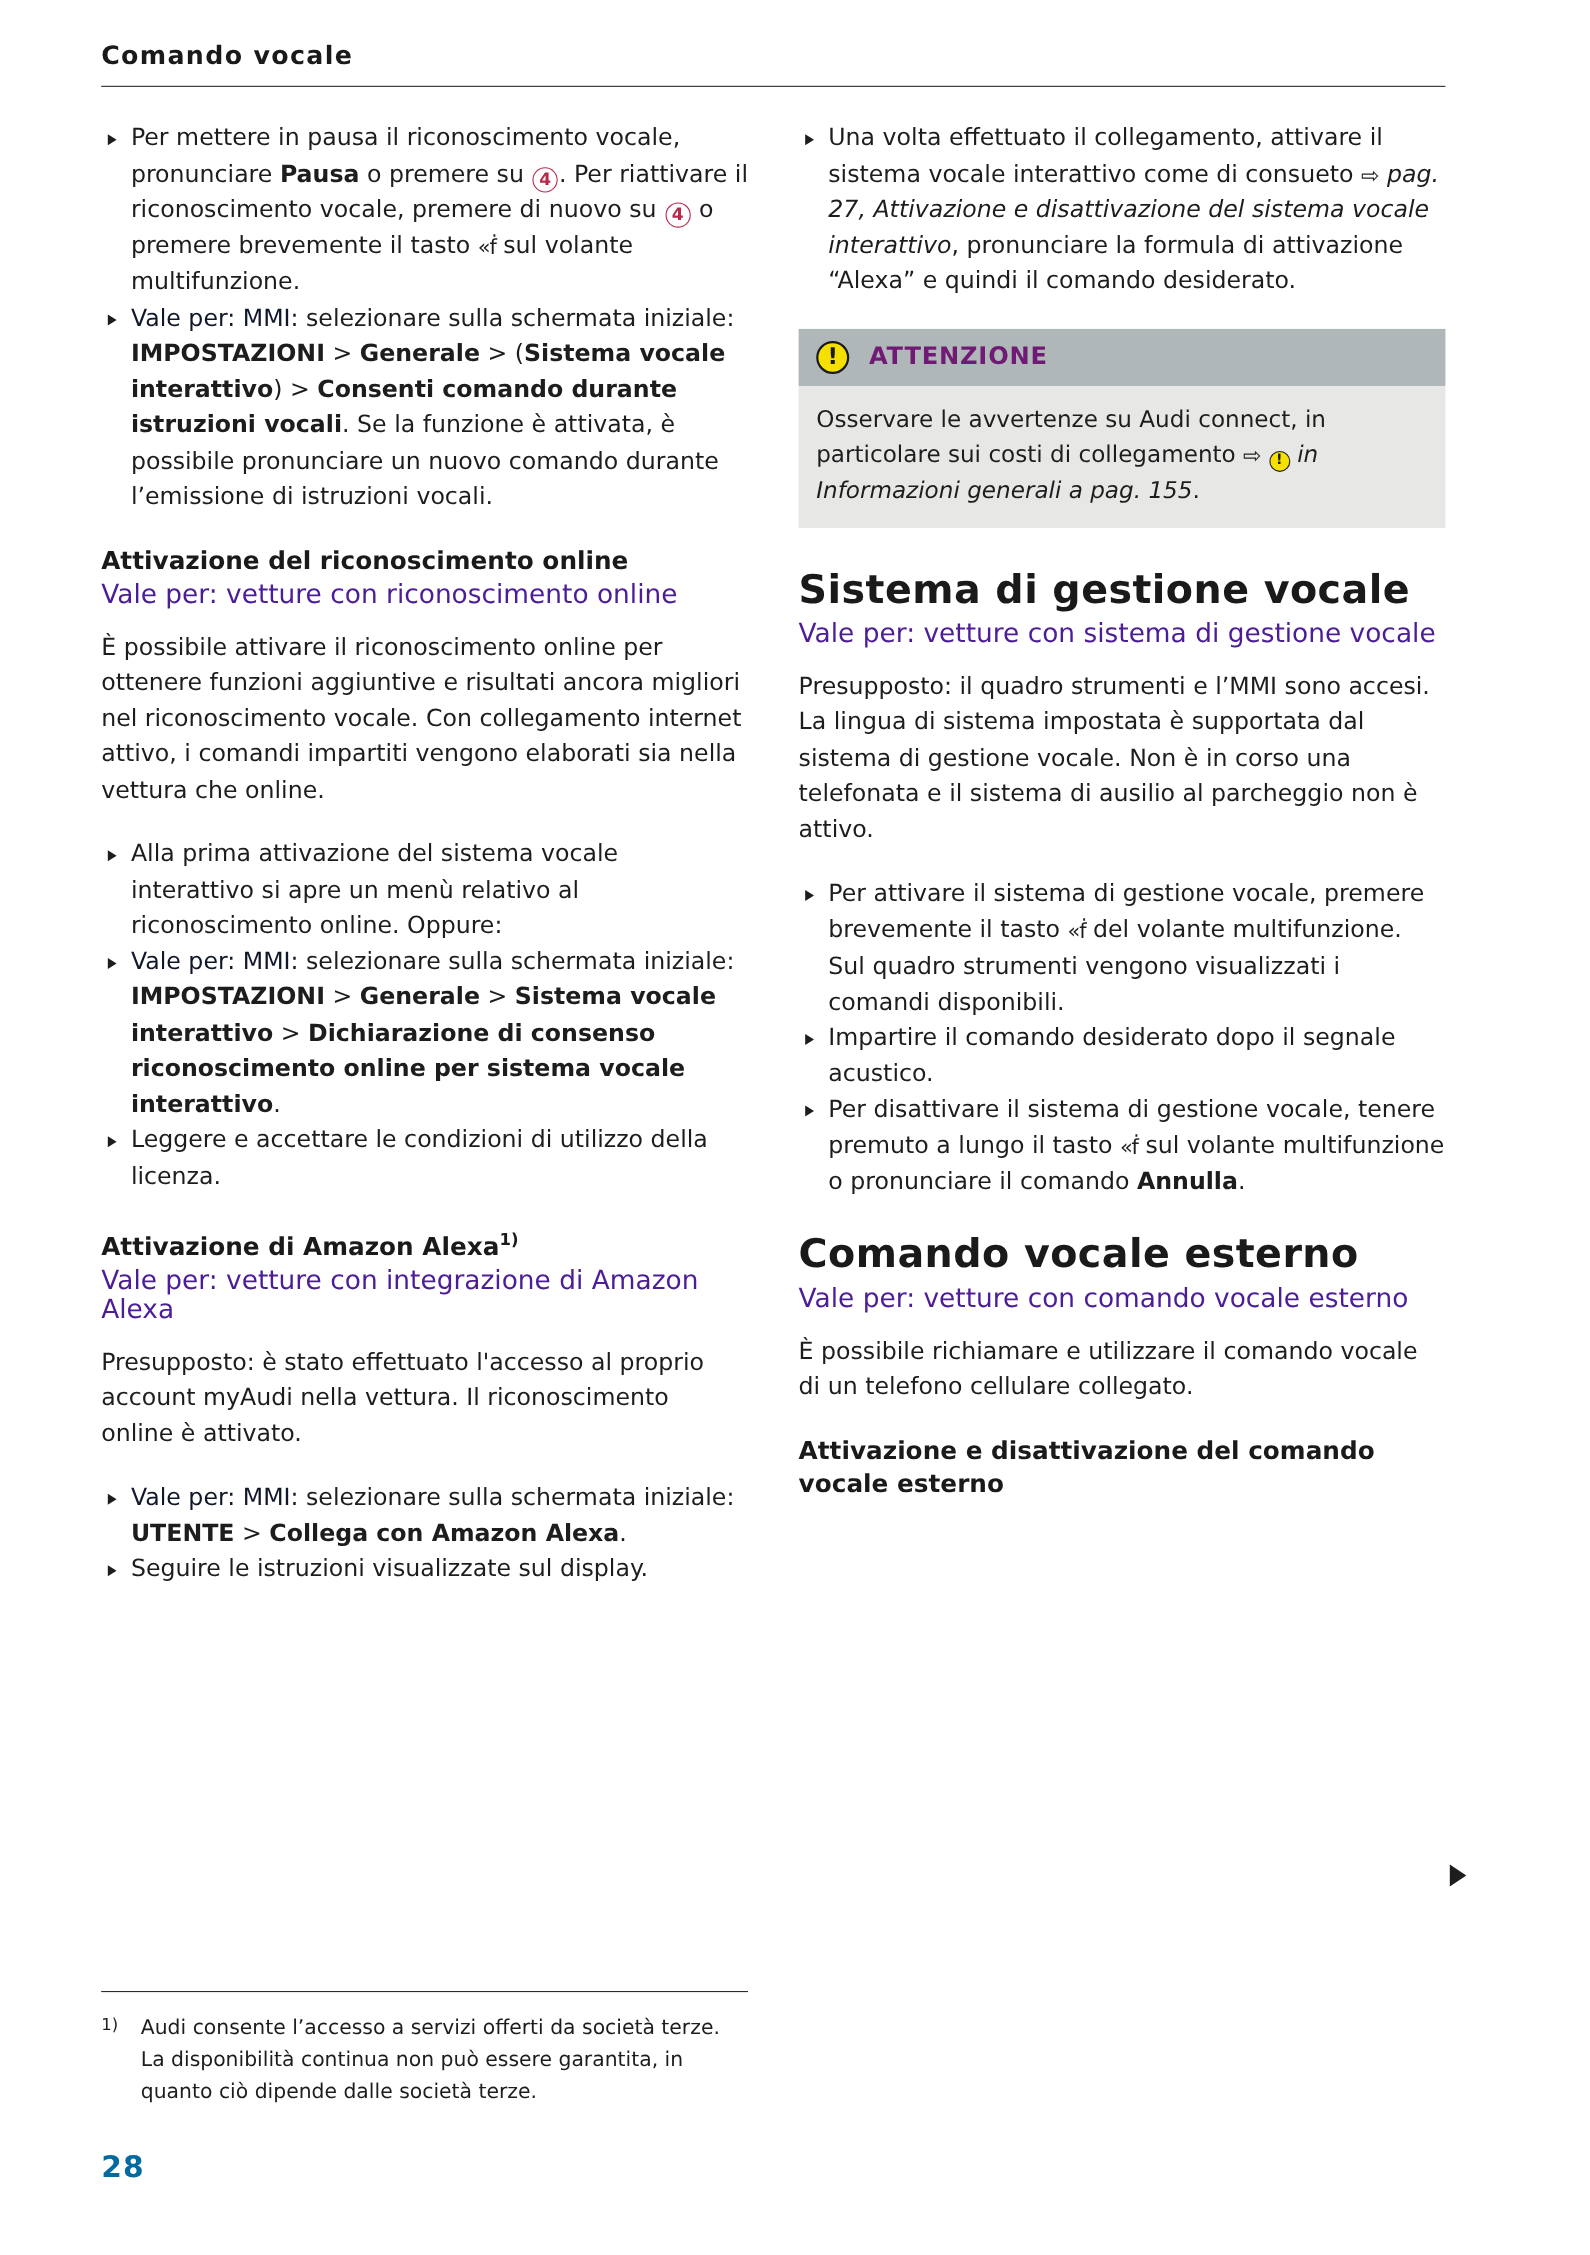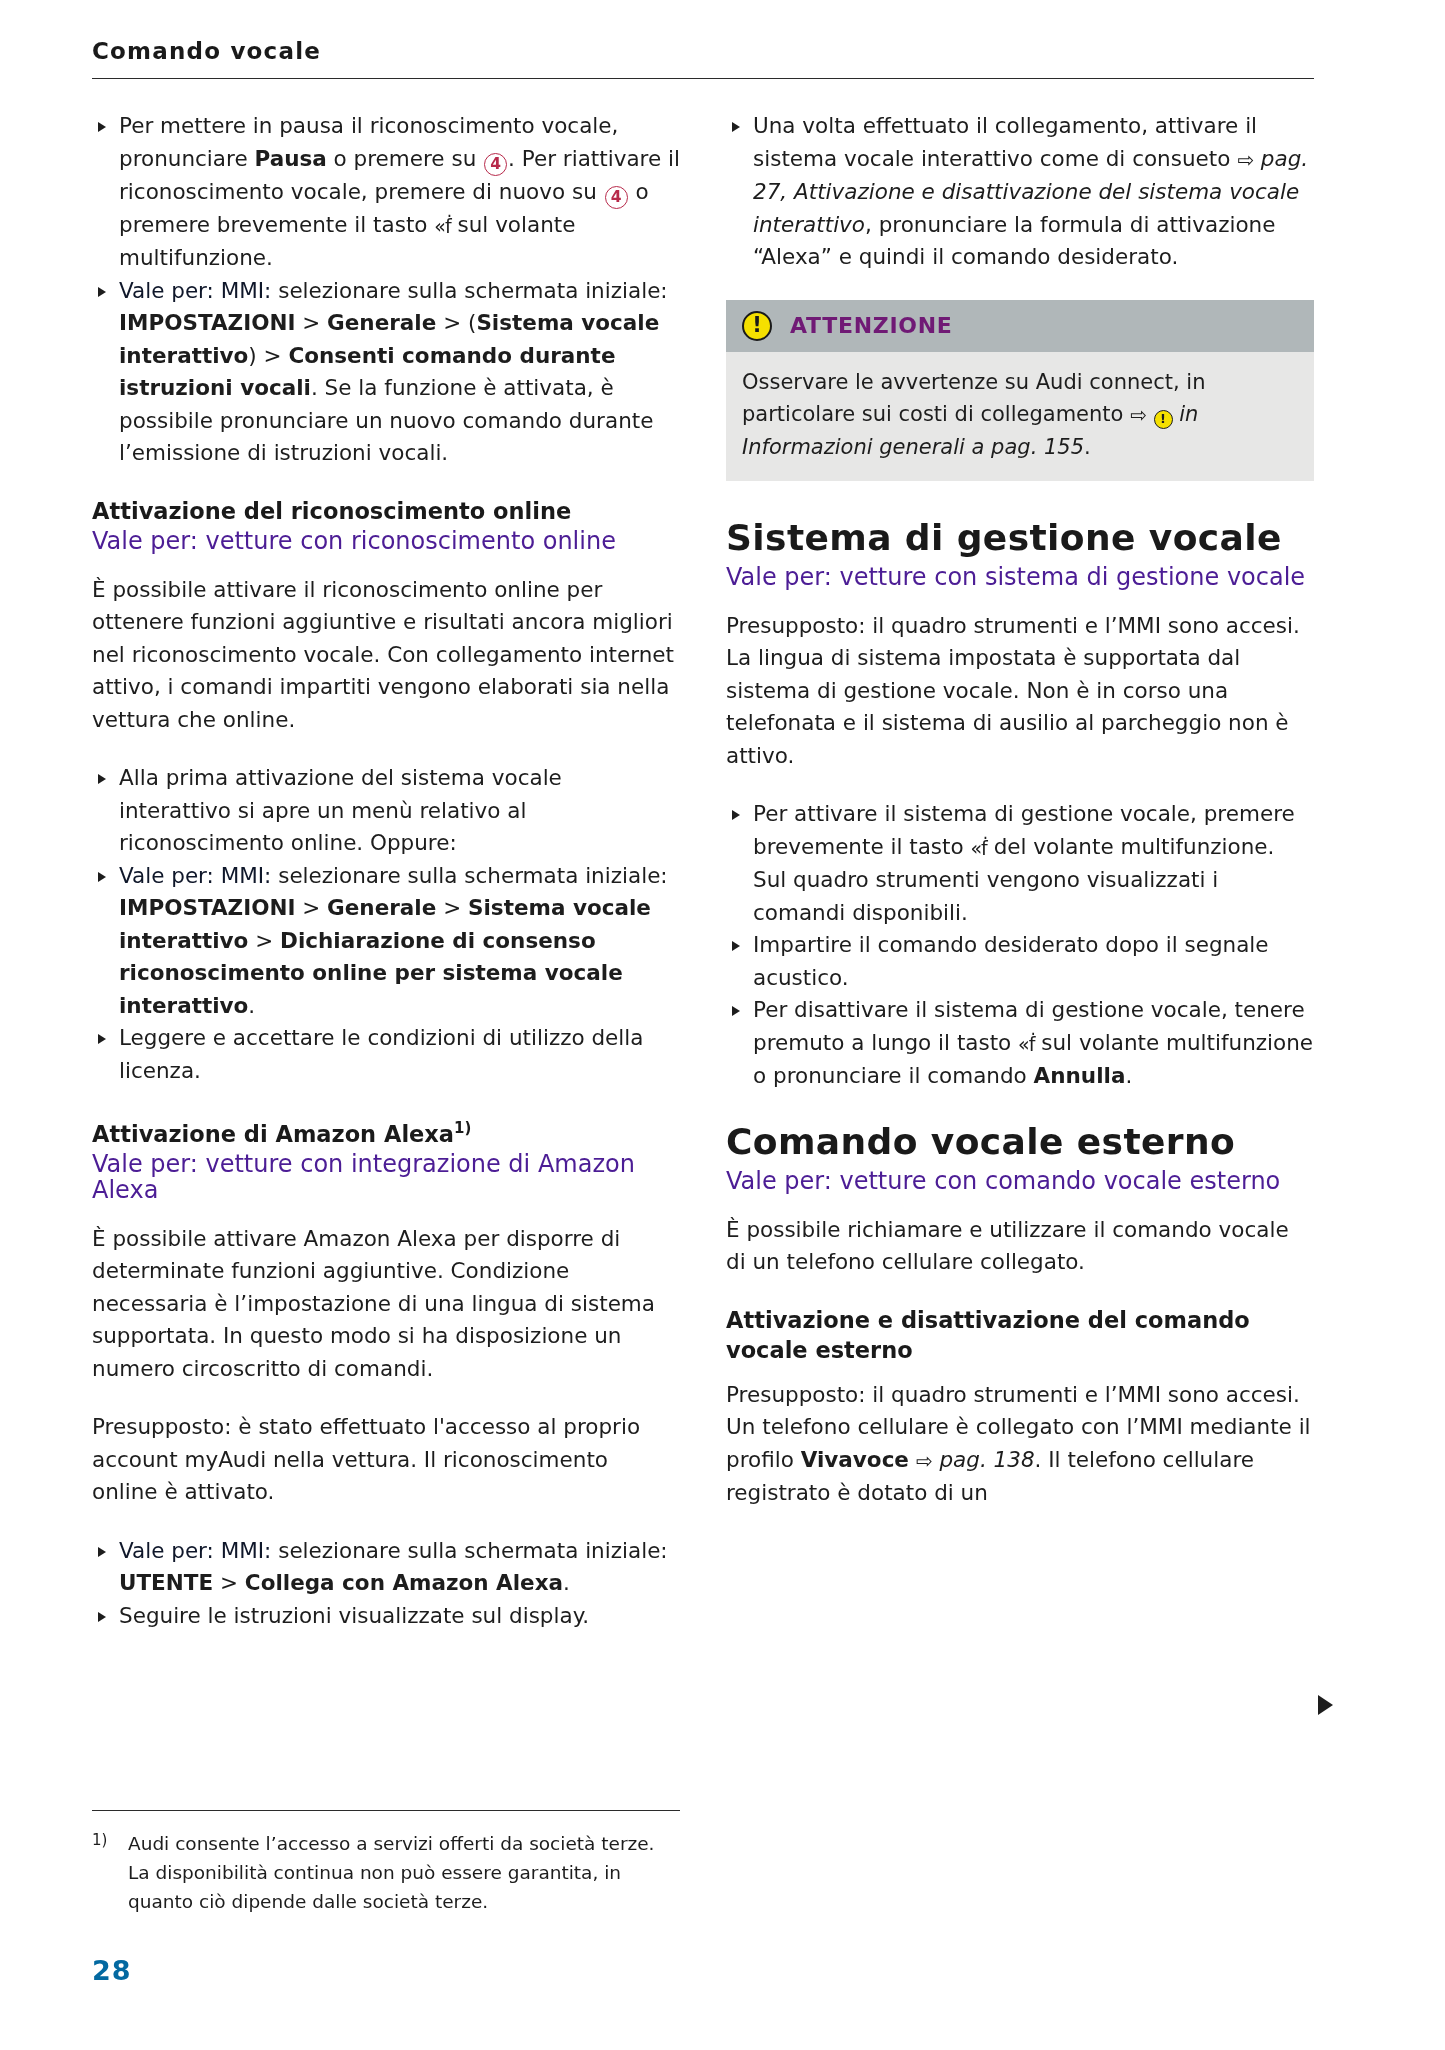--- a/index.html
+++ b/index.html
@@ -274,21 +274,20 @@
       <ul class="bul">
         <li>Alla prima attivazione del sistema vocale interattivo si apre un menù relativo al riconoscimento online. Oppure:</li>
         <li><span class="gray">Vale per: MMI:</span> selezionare sulla schermata iniziale: <strong>IMPOSTAZIONI</strong> &gt; <strong>Generale</strong> &gt; <strong>Sistema vocale interattivo</strong> &gt; <strong>Dichiarazione di consenso riconoscimento online per sistema vocale interattivo</strong>.</li>
         <li>Leggere e accettare le condizioni di utilizzo della licenza.</li>
       </ul>
 
       <h3 class="sub">
         <span>Attivazione di Amazon Alexa</span><sup class="fn">1)</sup>
       </h3>
       <div class="appl">Vale per: vetture con integrazione di Amazon Alexa</div>
-      <p class="body">È possibile attivare Amazon Alexa per disporre di determinate funzioni aggiuntive. Condizione necessaria è l’impostazione di una lingua di sistema supportata. In questo modo si ha disposizione un numero circoscritto di comandi.</p>
       <p class="body">Presupposto: è stato effettuato l'accesso al proprio account myAudi nella vettura. Il riconoscimento online è attivato.</p>
 
       <ul class="bul">
         <li><span class="gray">Vale per: MMI:</span> selezionare sulla schermata iniziale: <strong>UTENTE</strong> &gt; <strong>Collega con Amazon Alexa</strong>.</li>
         <li>Seguire le istruzioni visualizzate sul display.</li>
       </ul>
 
     </div>
 
     <div class="col right">
@@ -313,21 +312,20 @@
         <li>Per attivare il sistema di gestione vocale, premere brevemente il tasto <span class="voicekey">«ḟ</span> del volante multifunzione. Sul quadro strumenti vengono visualizzati i comandi disponibili.</li>
         <li>Impartire il comando desiderato dopo il segnale acustico.</li>
         <li>Per disattivare il sistema di gestione vocale, tenere premuto a lungo il tasto <span class="voicekey">«ḟ</span> sul volante multifunzione o pronunciare il comando <strong>Annulla</strong>.</li>
       </ul>
 
       <h2 class="sect">Comando vocale esterno</h2>
       <div class="appl">Vale per: vetture con comando vocale esterno</div>
       <p class="body">È possibile richiamare e utilizzare il comando vocale di un telefono cellulare collegato.</p>
 
       <h3 class="sub">Attivazione e disattivazione del comando vocale esterno</h3>
-      <p class="body" style="margin-top:14px">Presupposto: il quadro strumenti e l’MMI sono accesi. Un telefono cellulare è collegato con l’MMI mediante il profilo <strong>Vivavoce</strong> <span class="xarrow">⇨</span> <em class="ital">pag. 138</em>. Il telefono cellulare registrato è dotato di un</p>
 
     </div>
   </div>
 
   <div class="cont-arrow"></div>
 
   <div class="footnote">
     <div class="footnote-rule"></div>
     <div class="footnote-row">
       <div class="footnote-mark">1)</div>

